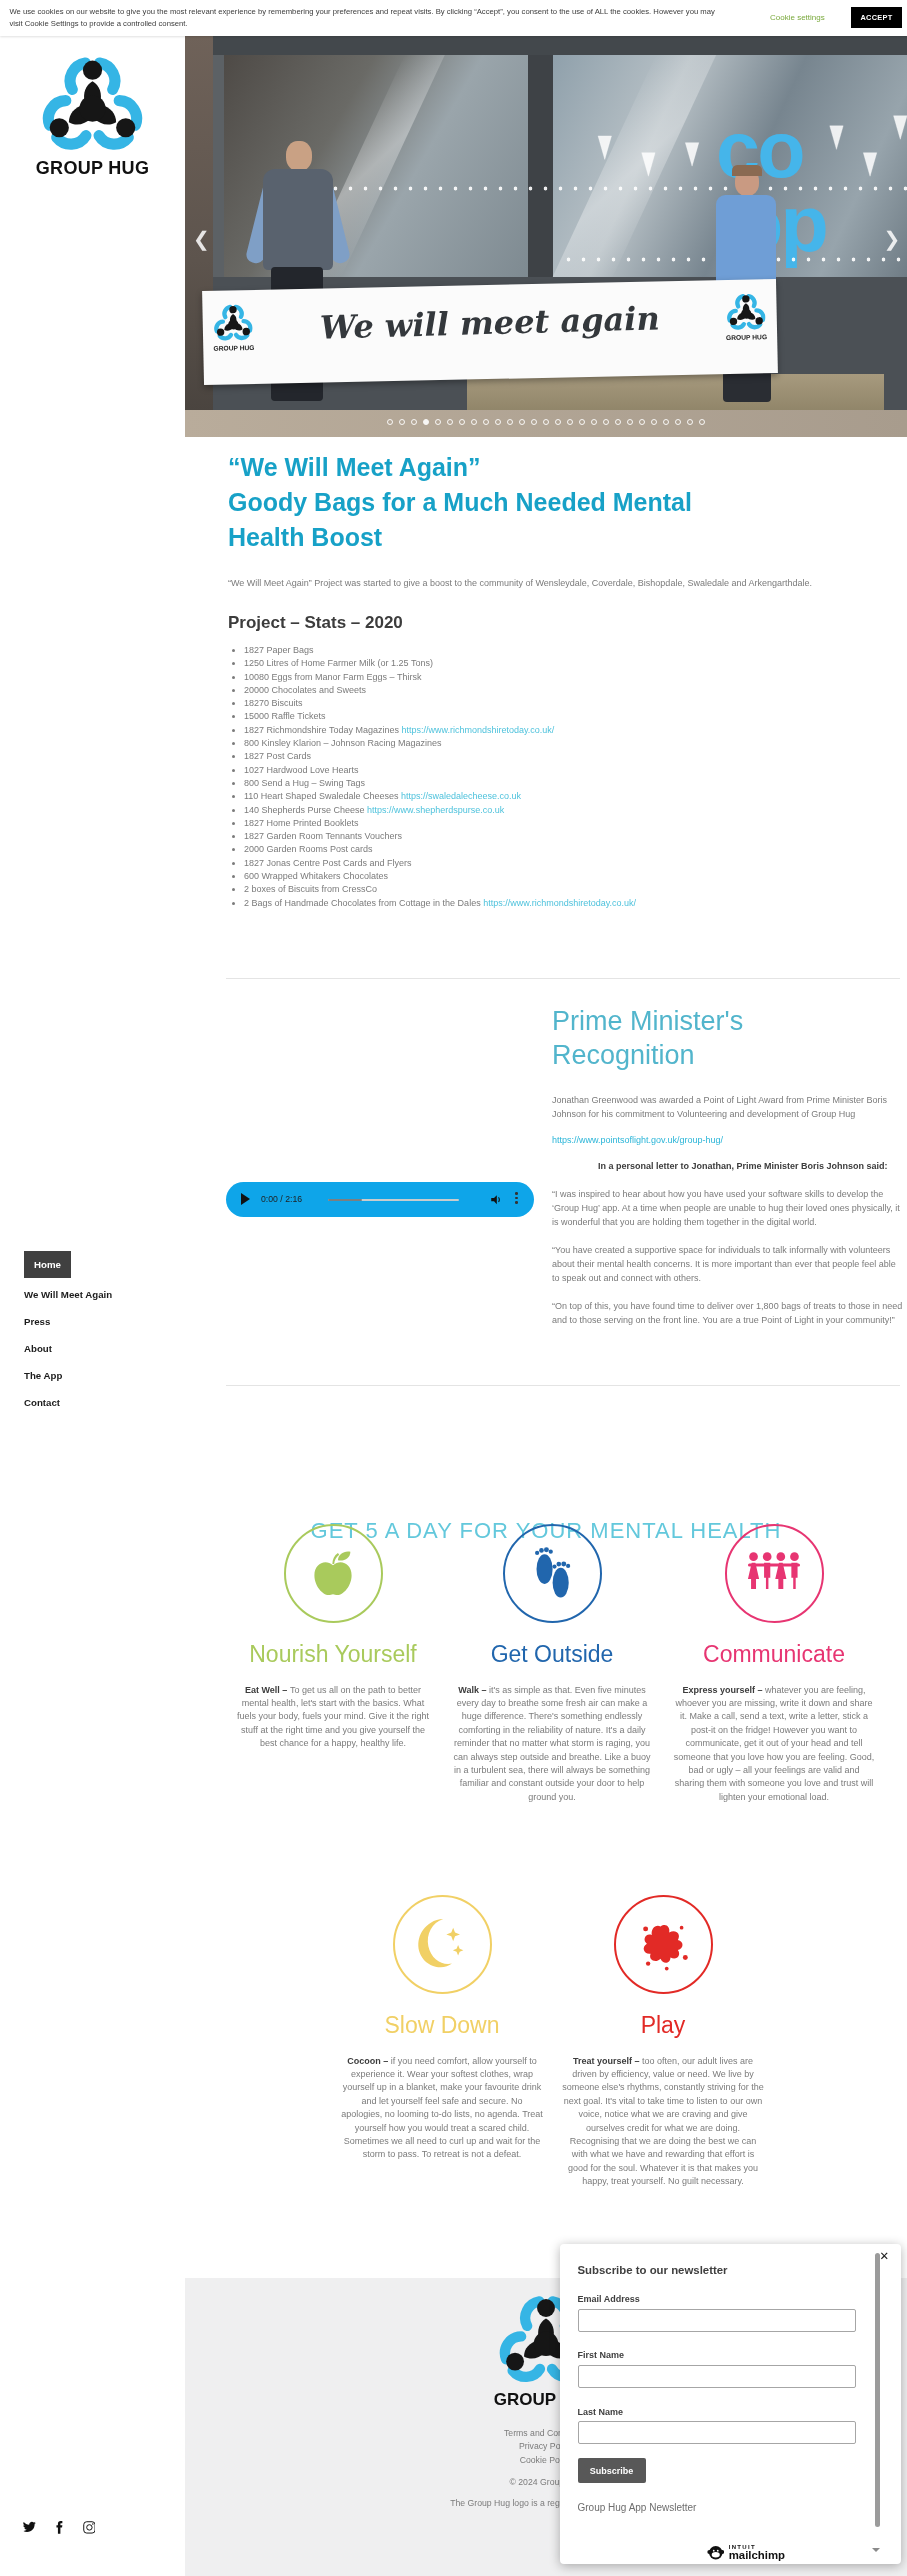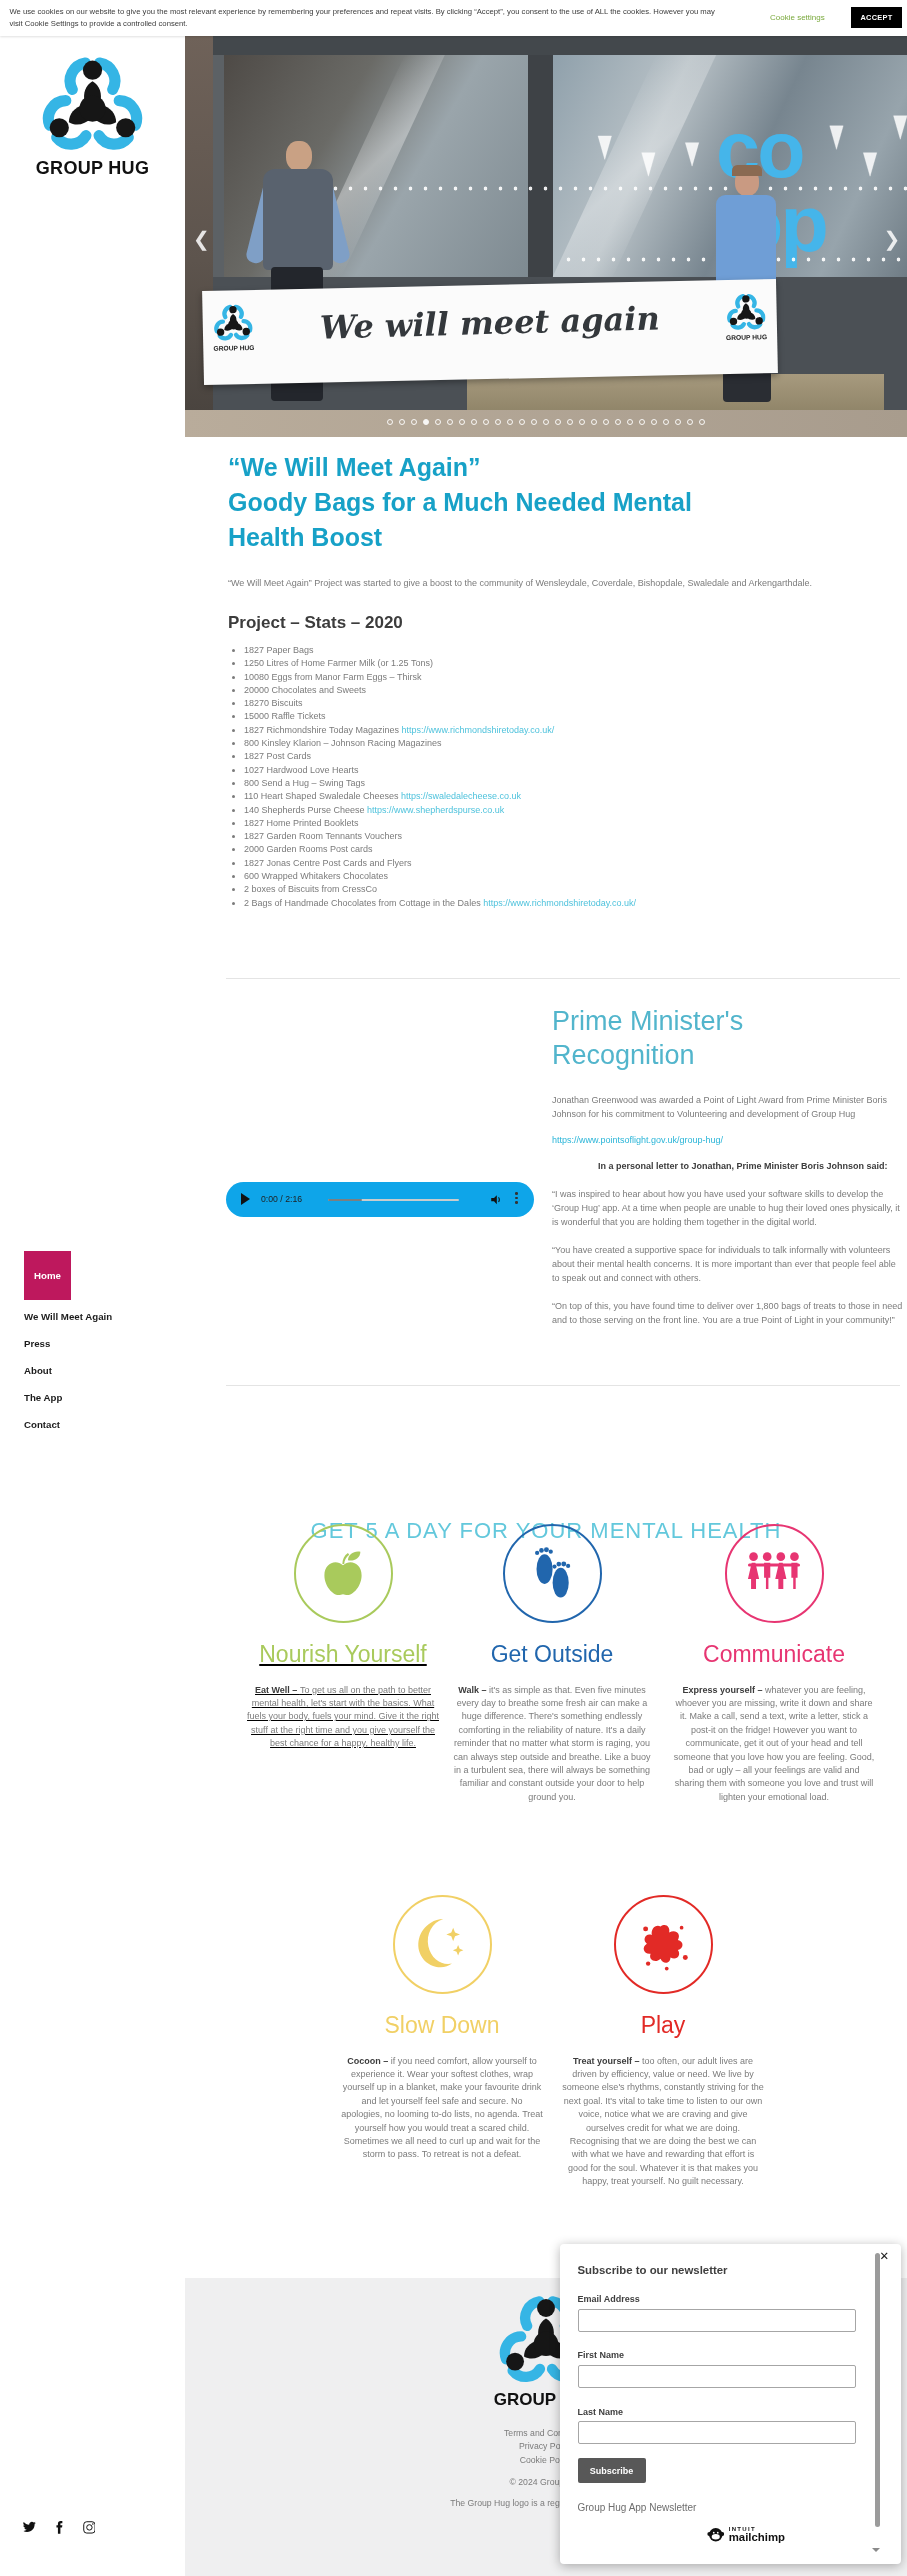--- a/index.html
+++ b/index.html
@@ -13,21 +13,21 @@
   .cookie-settings { position:absolute; left:770px; top:12.8px; font-size:8px; color:#7aa93c; cursor:pointer; }
   .accept-btn { position:absolute; left:851px; top:7.4px; background:#000; color:#fff; font-size:7.4px; font-weight:bold; padding:6px 9.4px; border:none; letter-spacing:0.3px; cursor:pointer; }
 
   
   .logo-block { position:absolute; left:27px; top:54px; width:131px; text-align:center; cursor:pointer; }
   .logo-block svg { width:101px; height:101px; }
   .logo-text { font-size:18px; font-weight:800; color:#111; letter-spacing:0.3px; margin-top:1.3px; }
 
   .side-nav { position:absolute; left:24px; top:1251px; width:148px; }
   .nav-item { display:block; font-size:9.7px; font-weight:bold; color:#1c1c1c; margin-bottom:16px; cursor:pointer; }
-  .nav-item.active { display:inline-block; background:#be185d; color:#fff; padding:19px 10px; margin-bottom:11.4px; }
+  .nav-item.active { display:inline-block; background:#404040; color:#fff; padding:8px 10px; margin-bottom:11.4px; }
 
   .social-row { position:absolute; left:23px; top:2521px; display:flex; gap:17px; }
   .social-row svg { width:12.8px; height:12.8px; cursor:pointer; }
 
   
   .hero { position:absolute; left:185px; top:35px; width:722px; height:402px; background:#5c6165; overflow:hidden; }
   .hero-brick { position:absolute; left:0; top:0; width:28px; height:376px; background:linear-gradient(180deg,#6f6259,#5d544d 60%,#4a443f); }
   .hero-window1 { position:absolute; left:39px; top:20px; width:304px; height:222px; background:linear-gradient(120deg,#4e4a46 0%,#6a6a66 35%,#9aa5ab 60%,#7e8a91 100%); }
   .hero-window2 { position:absolute; left:368px; top:20px; width:354px; height:232px; background:linear-gradient(115deg,#8fa0ab 0%,#b9c2c7 30%,#77858f 55%,#97a4ac 80%,#6d7a83 100%); }
   .hero-mullion { position:absolute; left:343px; top:20px; width:25.5px; height:232px; background:#3e4246; }
@@ -101,21 +101,21 @@
   .f-tm { position:absolute; left:0; right:0; top:220px; text-align:center; font-size:8.7px; color:#7b7b7b; }
 
   
   .popup { position:absolute; left:560px; top:2244px; width:341px; height:320px; background:#fff; border-radius:4px; box-shadow:0 2px 10.8px rgba(0,0,0,.3); z-index:50; }
   .popup-close { position:absolute; right:12px; top:5.4px; font-size:11.4px; color:#222; cursor:pointer; }
   .popup-h { position:absolute; left:17.5px; top:20px; font-size:11.4px; font-weight:bold; color:#3f3f3f; }
   .popup label { position:absolute; left:17.5px; font-size:9px; font-weight:bold; color:#3f3f3f; }
   .popup input { position:absolute; left:17.5px; width:278px; height:23px; border:0.7px solid #a6a6a6; border-radius:2px; background:#fff; padding:0 5.4px; font-size:8.7px; }
   .subscribe-btn { position:absolute; left:17.5px; top:214px; width:68px; height:25px; background:#585858; color:#fff; font-size:9px; font-weight:bold; border:none; border-radius:2px; cursor:pointer; }
   .popup-caption { position:absolute; left:17.5px; top:258px; font-size:10px; color:#6e6e6e; }
-  .mailchimp { position:absolute; left:0; right:13.4px; top:282px; display:flex; justify-content:center; align-items:center; gap:4.7px; cursor:pointer;margin-left:44px; }
+  .mailchimp { position:absolute; left:0; right:13.4px; top:300px; display:flex; justify-content:center; align-items:center; gap:4.7px; cursor:pointer;margin-left:44px; }
   .mc-text .mc1 { font-size:6px; font-weight:bold; letter-spacing:1.3px; color:#111; }
   .mc-text .mc2 { font-size:11.4px; font-weight:bold; color:#111; margin-top:-1.3px; }
   .popup-scrollbar { position:absolute; left:315px; top:9.4px; width:4.7px; height:274px; background:#9b9b9b; border-radius:2.7px; cursor:pointer; }
   .popup-caret { position:absolute; left:312px; top:304px; width:0; height:0; border-left:4px solid transparent; border-right:4px solid transparent; border-top:4.7px solid #8a8a8a; cursor:pointer; }
 </style>
 </head>
 <body>
 
 <svg width="0" height="0" style="position:absolute">
   <defs>
@@ -323,21 +323,21 @@
     <p class="bold">In a personal letter to Jonathan, Prime Minister Boris Johnson said:</p>
     <p>“I was inspired to hear about how you have used your software skills to develop the ‘Group Hug’ app. At a time when people are unable to hug their loved ones physically, it is wonderful that you are holding them together in the digital world.</p>
     <p>“You have created a supportive space for individuals to talk informally with volunteers about their mental health concerns. It is more important than ever that people feel able to speak out and connect with others.</p>
     <p>“On top of this, you have found time to deliver over 1,800 bags of treats to those in need and to those serving on the front line. You are a true Point of Light in your community!”</p>
   </div>
 
   <div class="divider" style="top:1385px;"></div>
 
   <h2 class="fad-h">GET 5 A DAY FOR YOUR MENTAL HEALTH</h2>
 
-  <div class="col" style="left:232px;top:1524px;text-decoration:underline;">
+  <div class="col" style="left:222px;top:1524px;">
     <div class="circle b-green">
       <svg viewBox="0 0 100 100">
           <g fill="#a9ca5c">
         <path d="M50 36 C38 25 20 33 20 52 C20 69 33 84 43 84 C46 84 47.5 82.5 50 82.5 C52.5 82.5 54 84 57 84 C67 84 80 69 80 52 C80 33 62 25 50 36 Z"></path>
         <path d="M49 34 C49 26 52 20 58 16 L60 19 C55 23 52 28 52 34 Z"></path>
         <path d="M58 28 C58 18 68 12 78 14 C78 24 68 30 58 28 Z"></path>
       </g>
         </svg>
     </div>
     <div class="col-title c-green">Nourish Yourself</div>

